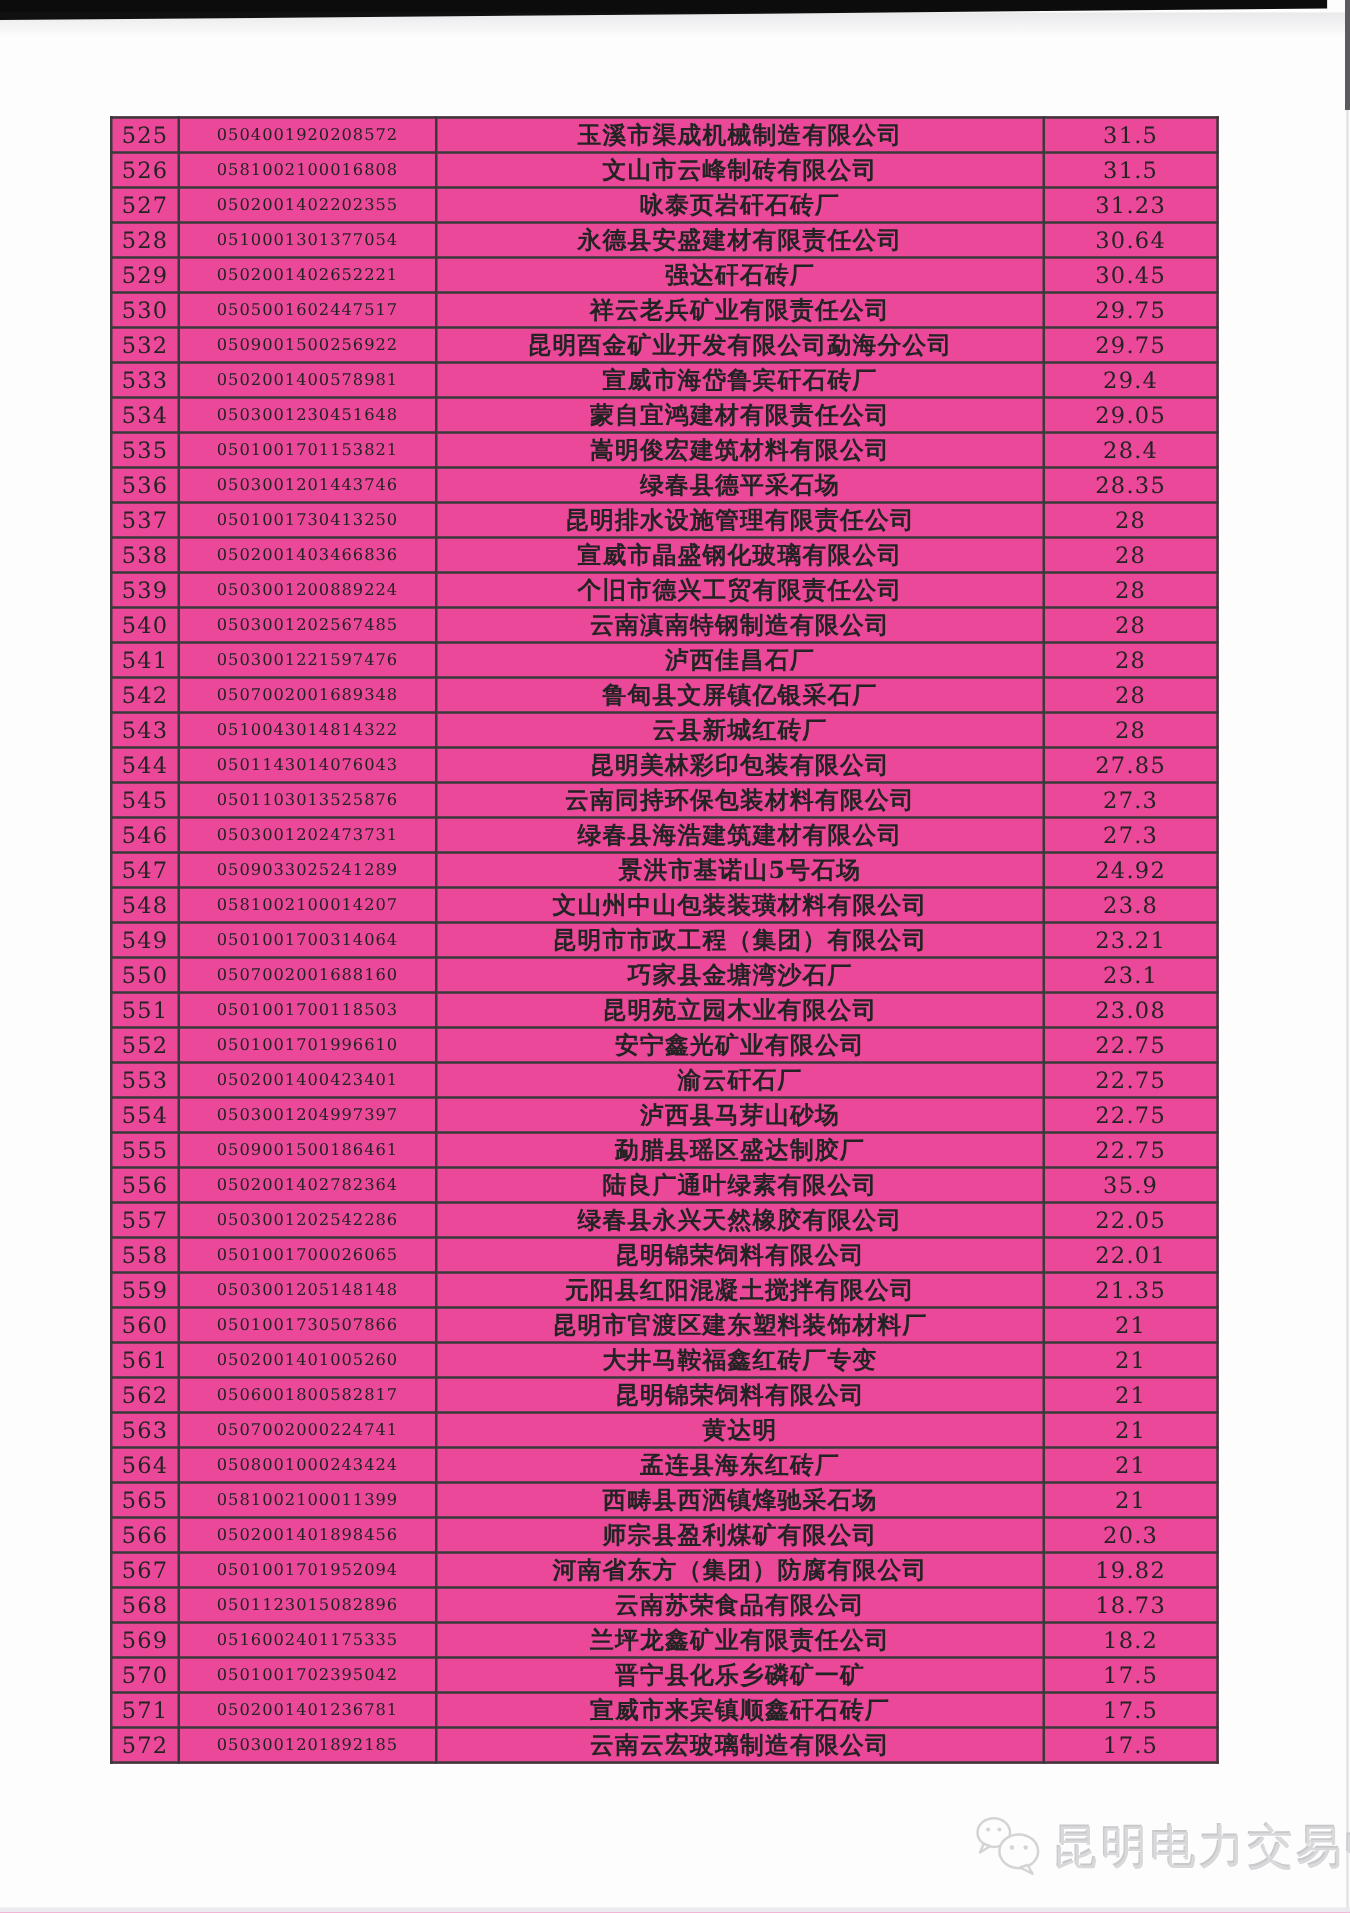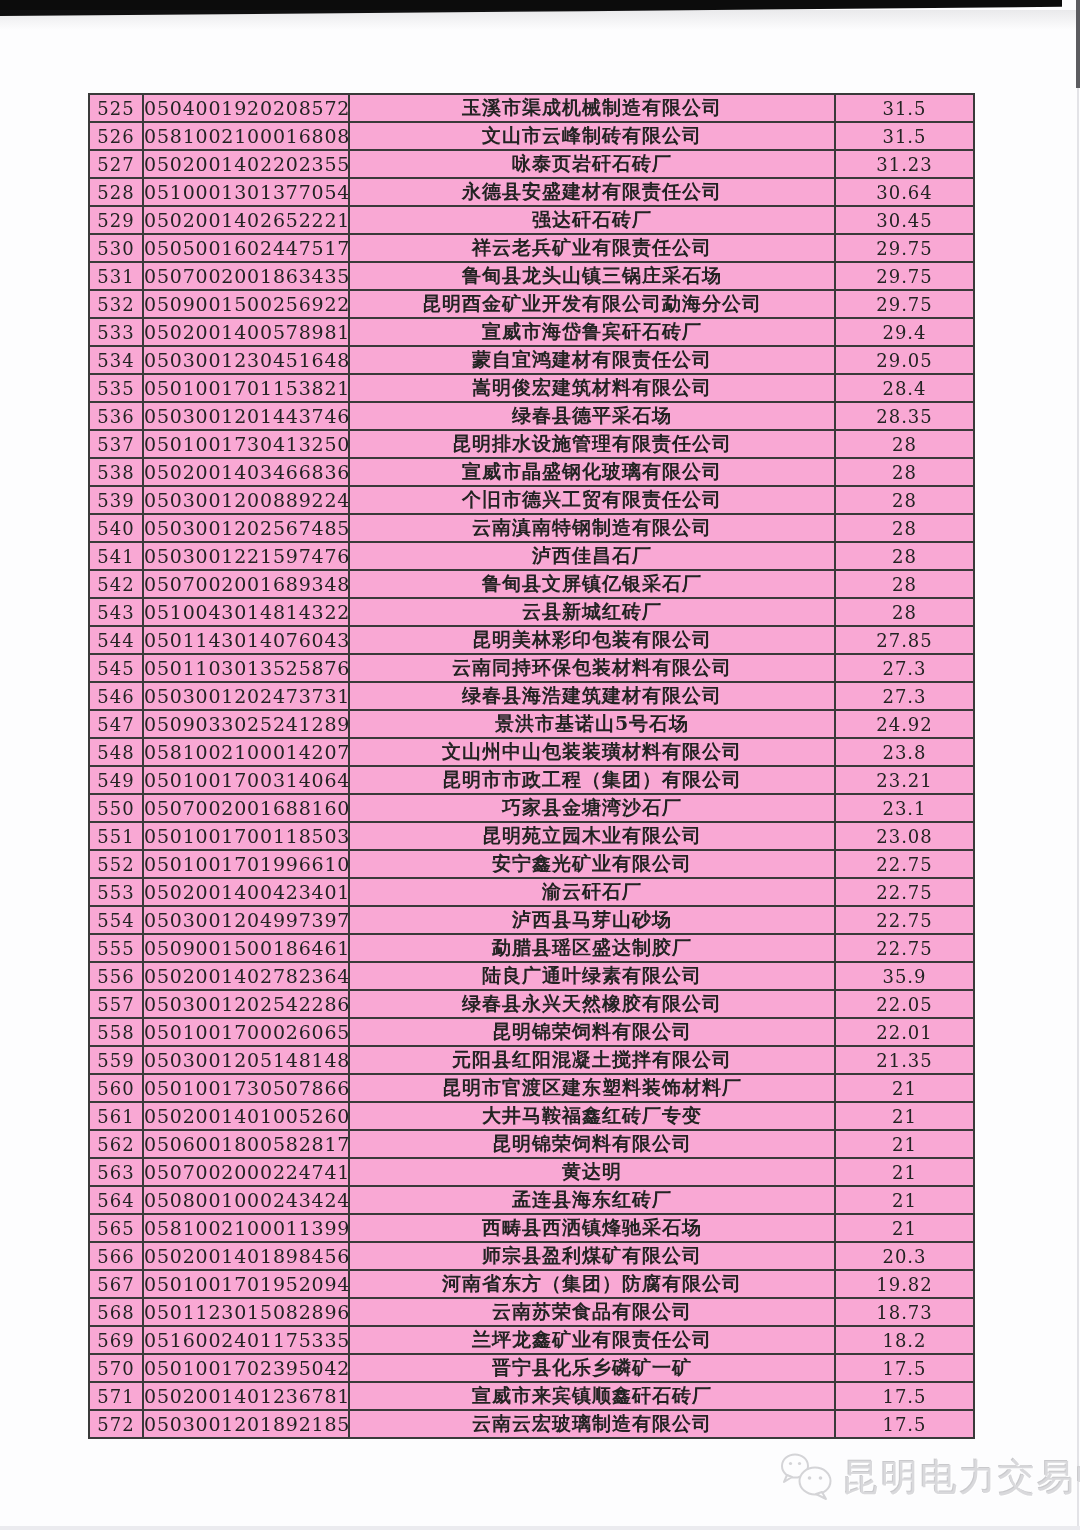--- a/index.html
+++ b/index.html
@@ -39,34 +39,34 @@
     position: absolute; left: 0; bottom: 0;
     width: 100%; height: 4px;
     background: #ebebef;
   }
   
   table.roster {
     position: absolute; left: 88px; top: 93px;
     width: 885px;
     border-collapse: collapse;
     table-layout: fixed;
-    background: #f9a8d4;
+    background: #ec4899;
   }
   table.roster td {
     border: 2px solid #3a3a3a;
     height: 25.7px; 
     text-align: center;
     vertical-align: middle;
     color: #232323;
     padding: 0;
     overflow: hidden;
     white-space: nowrap;
   }
   td.col-no    { font-size: 18px; letter-spacing: 1px; }
-  td.col-id    { font-size: 19px; letter-spacing: 0.8px; }
+  td.col-id    { font-size: 13px; letter-spacing: 0.8px; }
   td.col-name  { font-size: 19px; letter-spacing: 1px; font-weight: bold; }
   td.col-value { font-size: 18px; letter-spacing: 1px; }
   
   .watermark {
     position: absolute; left: 778px; top: 1450px;
     display: flex; align-items: center; gap: 6px;
     user-select: none;
   }
   .watermark .wm-icon { flex: 0 0 auto; }
   .watermark .wm-text {
@@ -125,26 +125,20 @@
         <td class="col-name">强达矸石砖厂</td>
         <td class="col-value">30.45</td>
       </tr>
       <tr>
         <td class="col-no">530</td>
         <td class="col-id">0505001602447517</td>
         <td class="col-name">祥云老兵矿业有限责任公司</td>
         <td class="col-value">29.75</td>
       </tr>
       <tr>
-        <td class="col-no">531</td>
-        <td class="col-id">0507002001863435</td>
-        <td class="col-name">鲁甸县龙头山镇三锅庄采石场</td>
-        <td class="col-value">29.75</td>
-      </tr>
-      <tr>
         <td class="col-no">532</td>
         <td class="col-id">0509001500256922</td>
         <td class="col-name">昆明酉金矿业开发有限公司勐海分公司</td>
         <td class="col-value">29.75</td>
       </tr>
       <tr>
         <td class="col-no">533</td>
         <td class="col-id">0502001400578981</td>
         <td class="col-name">宣威市海岱鲁宾矸石砖厂</td>
         <td class="col-value">29.4</td>

